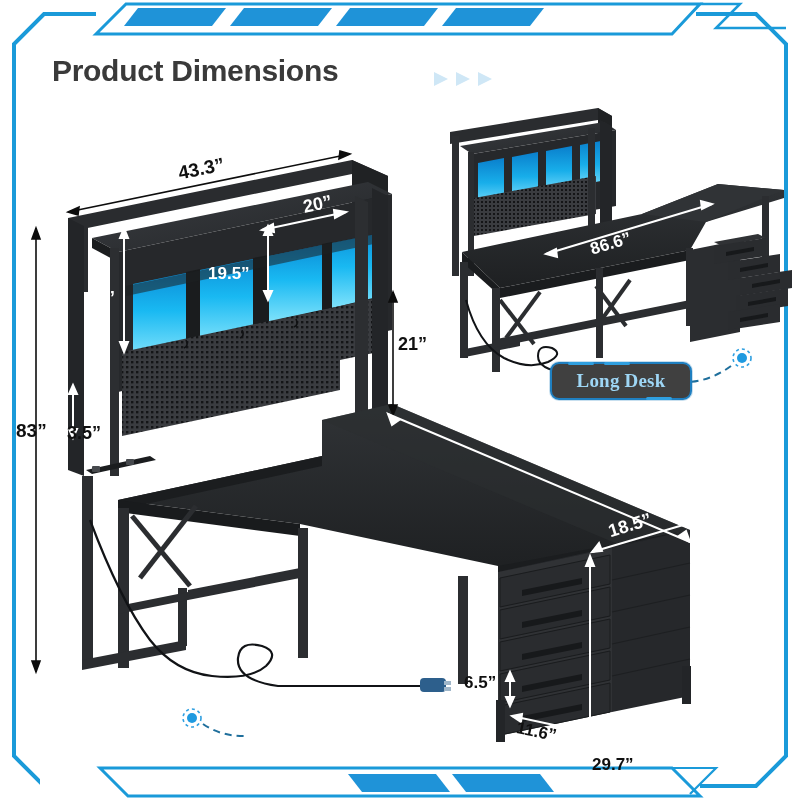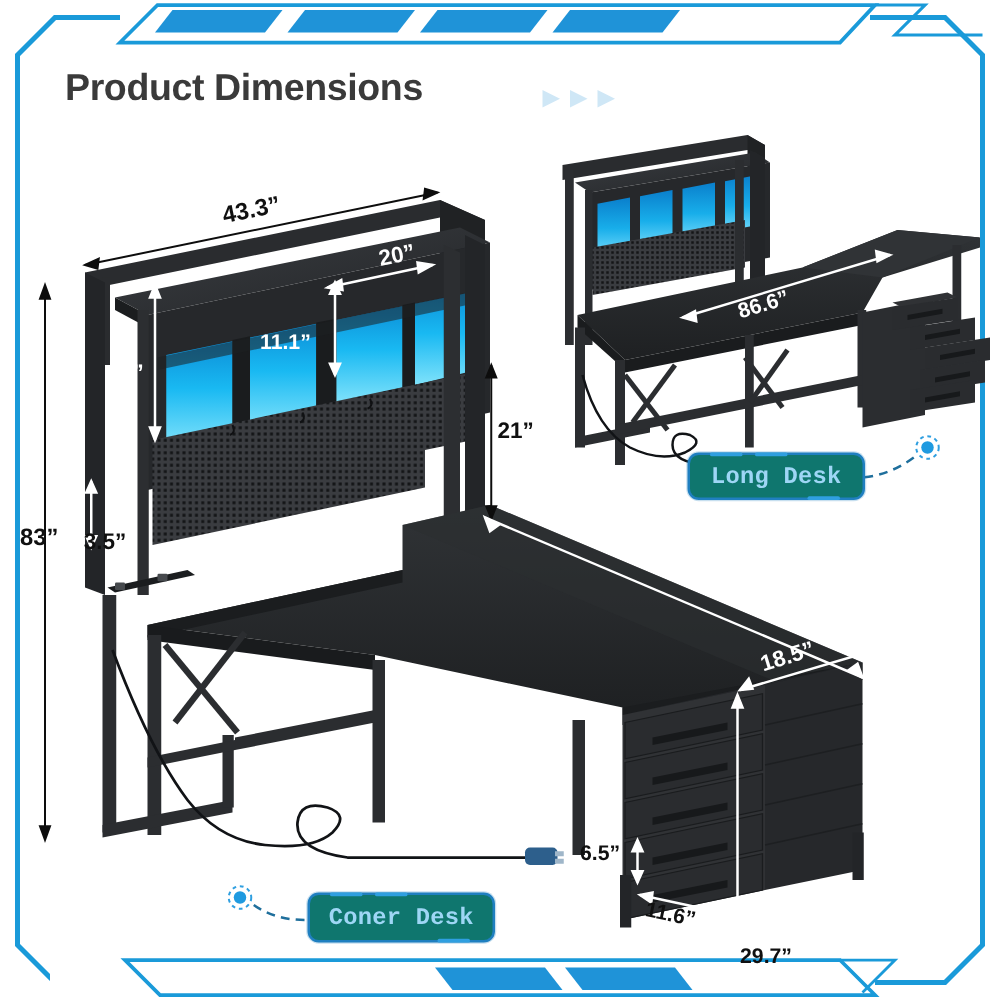--- a/index.html
+++ b/index.html
@@ -21,23 +21,23 @@
 
   .dim{
     position:absolute;white-space:nowrap;font-weight:bold;
     font-family:"Liberation Sans","DejaVu Sans",sans-serif;
   }
   .dim.dark{color:#101010;}
   .dim.light{color:#ffffff;}
 
   .badge{
     position:absolute;display:flex;align-items:center;justify-content:center;
-    background:#0f766e;border:2px solid #1f7fc0;border-radius:9px;
+    background:#404040;border:2px solid #1f7fc0;border-radius:9px;
     color:#9ed6f5;font-weight:bold;letter-spacing:0.2px;
-    font-family:Liberation Mono, monospace;
+    font-family:Liberation Serif, serif;
     box-shadow:0 0 0 1px rgba(31,127,192,.25);
   }
   .badge .notch{
     position:absolute;background:#2f9fe0;height:3px;width:26px;border-radius:2px;
   }
   .badge .notch.tl{top:-2px;left:16px;}
   .badge .notch.tr{top:-2px;left:52px;}
   .badge .notch.br{bottom:-2px;right:18px;}
 </style>
 </head>
@@ -345,38 +345,32 @@
       <circle cx="742" cy="358" r="5" fill="#1f9ae0"></circle>
       <path d="M 731 366 Q 712 380 690 382" fill="none" stroke="#1f6f9c" stroke-width="2" stroke-dasharray="7 5"></path>
     </g>
   </svg>
 
   <div class="page-title">Product Dimensions</div>
 
   <div class="dim dark" style="left:178px;top:158px;font-size:19px;transform:rotate(-11.5deg);">43.3”</div>
   <div class="dim light" style="left:303px;top:194px;font-size:18px;transform:rotate(-11.5deg);">20”</div>
   <div class="dim light" style="left:86px;top:288px;font-size:18px;">12”</div>
-  <div class="dim light" style="left:208px;top:264px;font-size:17px;">11.1”</div>
+  <div class="dim light" style="left:208px;top:264px;font-size:17px;">19.5”</div>
   <div class="dim dark" style="left:67px;top:423px;font-size:18px;">3.5”</div>
   <div class="dim dark" style="left:398px;top:334px;font-size:18px;">21”</div>
   <div class="dim dark" style="left:16px;top:420px;font-size:19px;">83”</div>
   <div class="dim light" style="left:502px;top:428px;font-size:19px;transform:rotate(23deg);">61.8”</div>
   <div class="dim light" style="left:608px;top:515px;font-size:18px;transform:rotate(-17deg);">18.5”</div>
   <div class="dim dark" style="left:464px;top:673px;font-size:17px;">6.5”</div>
   <div class="dim dark" style="left:516px;top:722px;font-size:17px;transform:rotate(12deg);">11.6”</div>
   <div class="dim dark" style="left:592px;top:755px;font-size:17px;">29.7”</div>
 
   <div class="dim light" style="left:590px;top:234px;font-size:17px;transform:rotate(-17deg);">86.6”</div>
 
-  <div class="badge" style="left:246px;top:714px;width:146px;height:36px;font-size:19px;">
-    <span class="notch tl"></span>
-    <span class="notch tr"></span>
-    <span class="notch br"></span>
-    <span>Coner Desk</span>
-  </div>
 
   <div class="badge" style="left:550px;top:362px;width:138px;height:34px;font-size:19px;">
     <span class="notch tl"></span>
     <span class="notch tr"></span>
     <span class="notch br"></span>
     <span>Long Desk</span>
   </div>
 
 </div>
 

